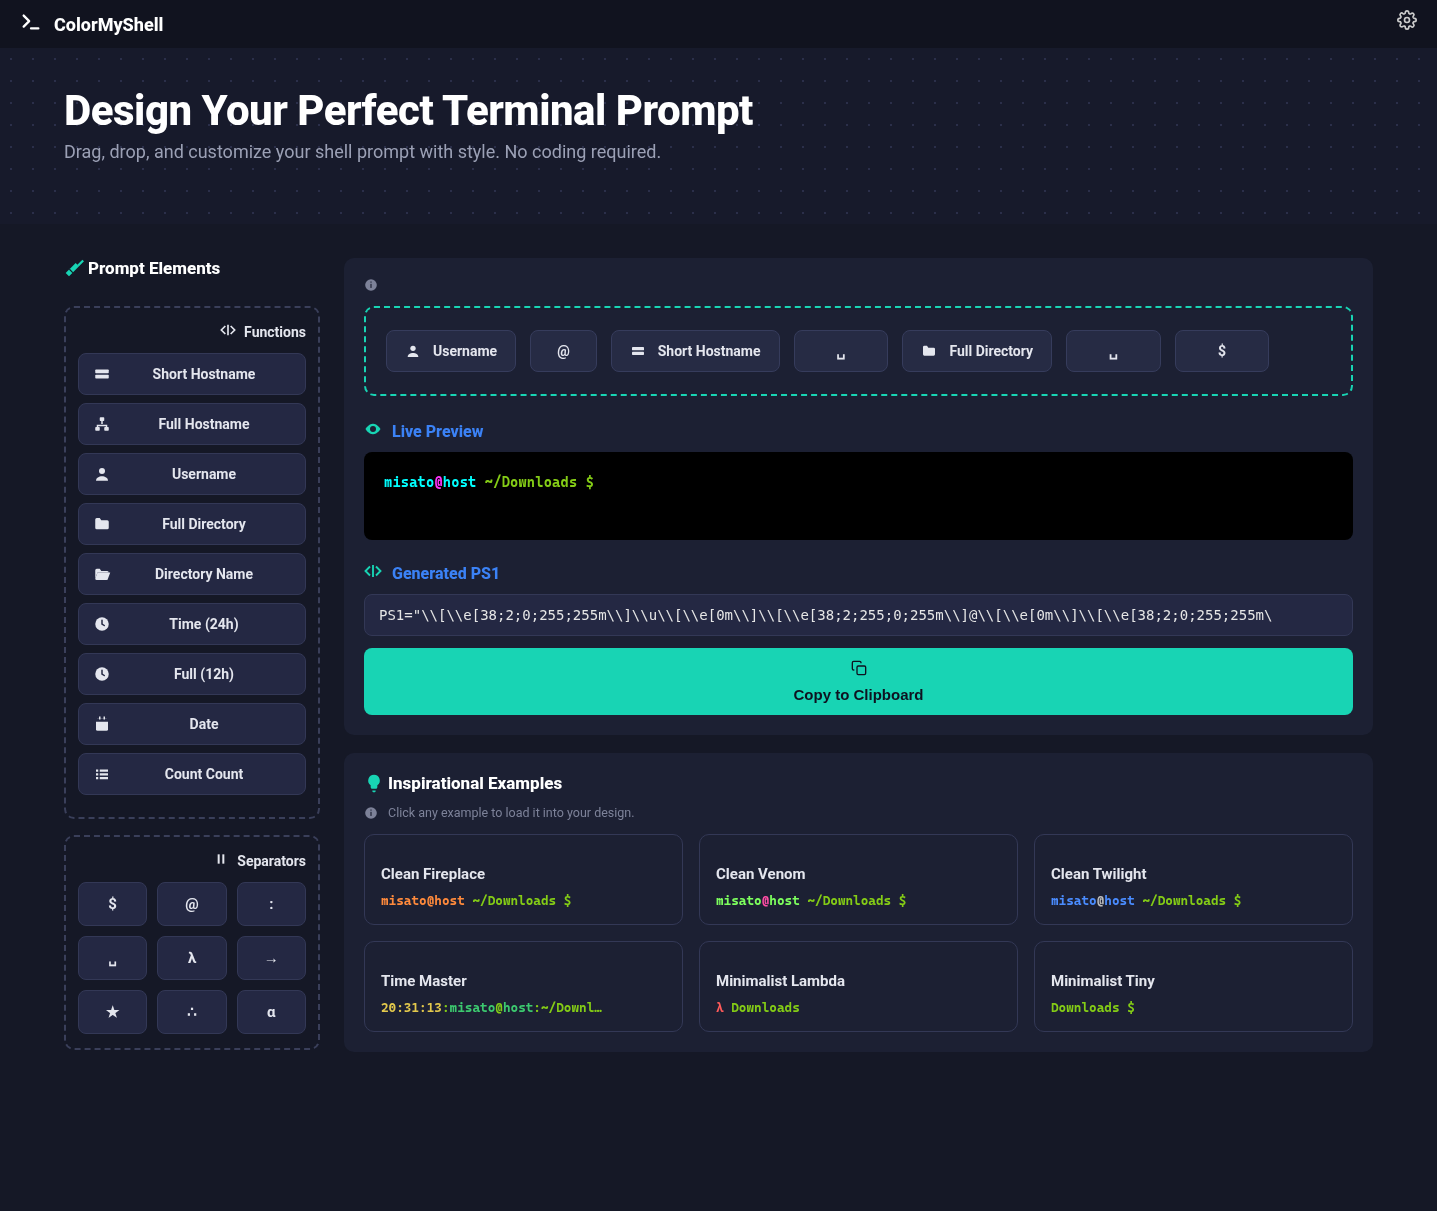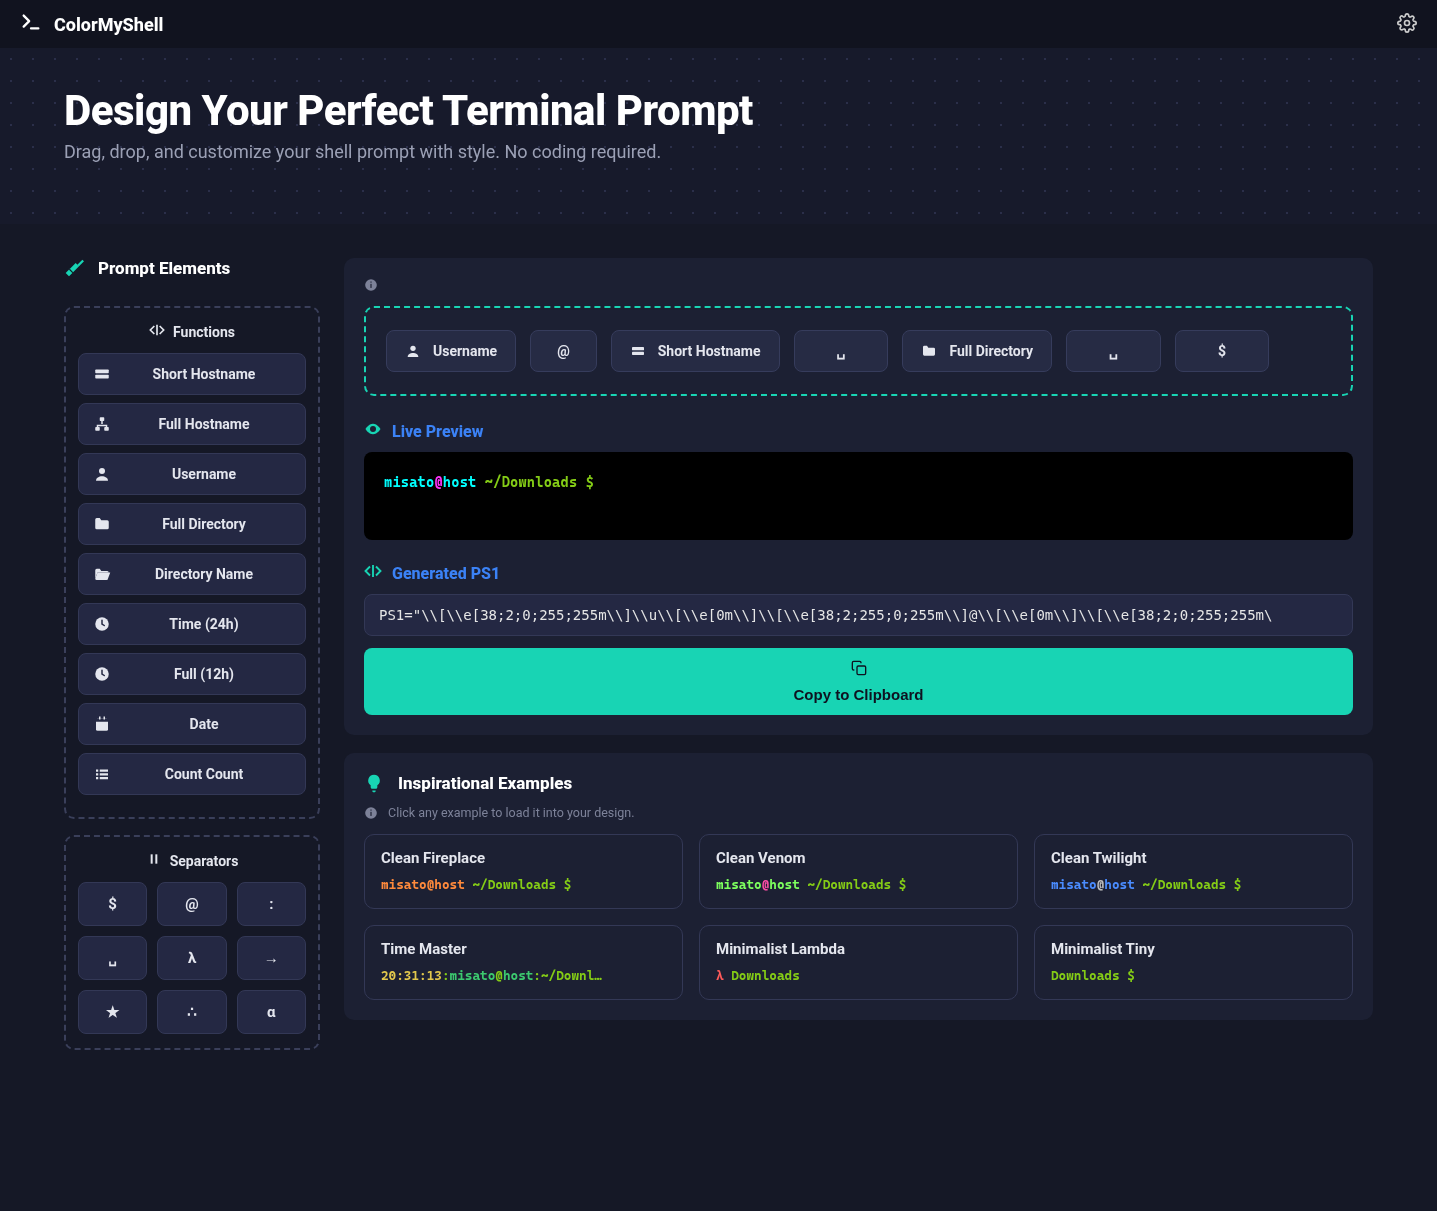--- a/index.html
+++ b/index.html
@@ -5,21 +5,21 @@
   * { box-sizing: border-box; margin: 0; padding: 0; }
   body {
     background: #151826;
     color: #e4e6ee;
     font-family: -apple-system, "Segoe UI", Roboto, Helvetica, Arial, sans-serif;
     font-size: 14px;
     min-height: 1211px;
   }
   
   .navbar {
-    display: flex; align-items: center; justify-content: space-between;
+    display: flex; justify-content: space-between;
     padding: 10px 20px; background: #11131f; height: 48px;
   }
   .brand { display: flex; align-items: center; gap: 12px; font-weight: 800; font-size: 18px; color: #fff; }
   .brand svg { width: 22px; height: 22px; }
   .gear { color: #ccc; cursor: pointer; }
   .gear svg { width: 20px; height: 20px; }
 
   
   .hero {
     background: #171a2b;
@@ -32,33 +32,33 @@
 
   
   .wrap { display: flex; gap: 24px; padding: 34px 64px; align-items: flex-start; }
   .sidebar { width: 256px; flex-shrink: 0; display: flex; flex-direction: column; gap: 16px;}
   .main    { flex: 1; display: flex; flex-direction: column; gap: 18px; }
 
   .card {
     background: #1c2033; border-radius: 10px; padding: 20px;
   }
   .section-title {
-    display: flex; align-items: center; gap: 14px; font-size: 17px; font-weight: 800; color: #fff; margin-bottom: 12px;
+    display: flex; align-items: center; gap: 4px; font-size: 17px; font-weight: 800; color: #fff; margin-bottom: 12px;
   }
   .section-title.teal svg { color: #18d4b4; }
   .section-title .ic { width: 20px; height: 20px; display:inline-flex; align-items:center; justify-content:center;}
   .hint { color: #7d8299; font-size: 12.5px; display:flex; align-items:center; gap:10px; margin-bottom: 14px;}
   .hint svg{ width:14px; height:14px; flex-shrink:0;}
 
   
   .panel {
     border: 2px dashed #3a3f5a; border-radius: 10px; padding: 14px 12px;
   }
   .panel-head {
-    display:flex; align-items:center; justify-content:center; gap:8px;
+    display:flex; align-items:center; justify-content:flex-end; gap:8px;
     font-weight: 700; font-size:14px; color:#e4e6ee; margin-bottom:12px;
   }
   .panel-head svg{ width:16px;height:16px;}
   .fbtn {
     display:flex; align-items:center; background:#242843; border:1px solid #333856;
     border-radius:8px; padding:11px 14px; margin-bottom:8px; cursor:grab;
     font-weight:700; font-size:14px; color:#e4e6ee;
   }
   .fbtn .ic { width:18px; display:flex; justify-content:center; margin-right: 6px;}
   .fbtn .lbl{ flex:1; text-align:center;}
@@ -106,21 +106,21 @@
   .copy-btn{
     margin-top:12px; width:100%; background:#18d4b4; color:#0e1220;
     border:none; border-radius:8px; padding:12px; font-weight:800; font-size:15px;
     display:flex;align-items:center;justify-content:center;gap:10px;cursor:pointer;flex-direction:column;
   }
   .copy-btn svg{width:16px;height:16px;}
 
   
   .ex-grid{display:grid; grid-template-columns:repeat(3,1fr); gap:16px;}
   .ex{
-    border:1px solid #333856; border-radius:10px; padding:14px 16px 16px;
+    border:1px solid #333856; border-radius:10px; padding:30px 16px 16px;
     cursor:pointer;
   }
   .ex-title{font-weight:700; font-size:15px; margin-bottom:10px;}
   .ex-line{
     font-family:"Cascadia Mono","Consolas",monospace; font-size:13px;
     font-weight:700; white-space:nowrap; overflow:hidden; text-overflow:ellipsis;
   }
 
   .sub-title{
     display:flex;align-items:center;gap:10px;font-size:16px;font-weight:800;

